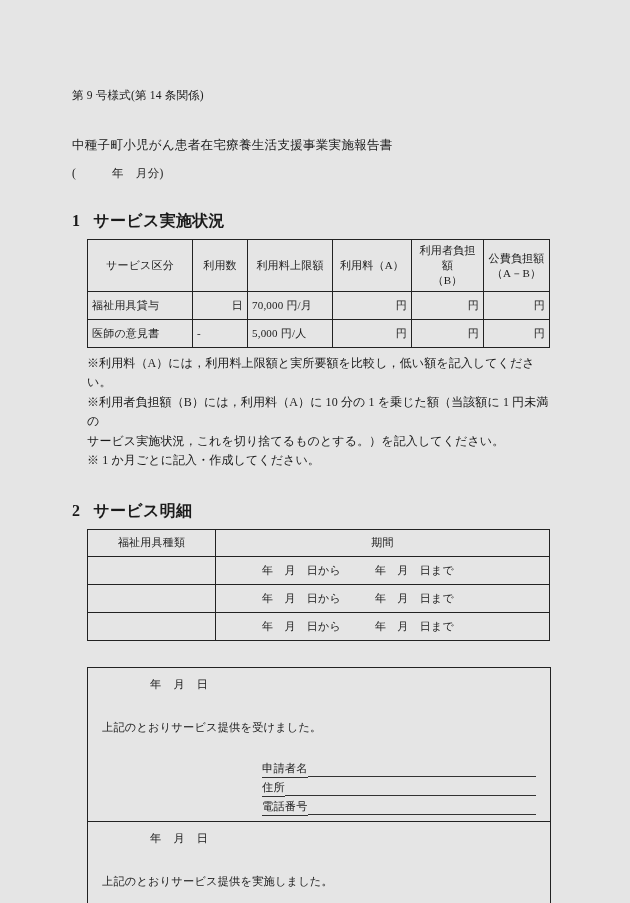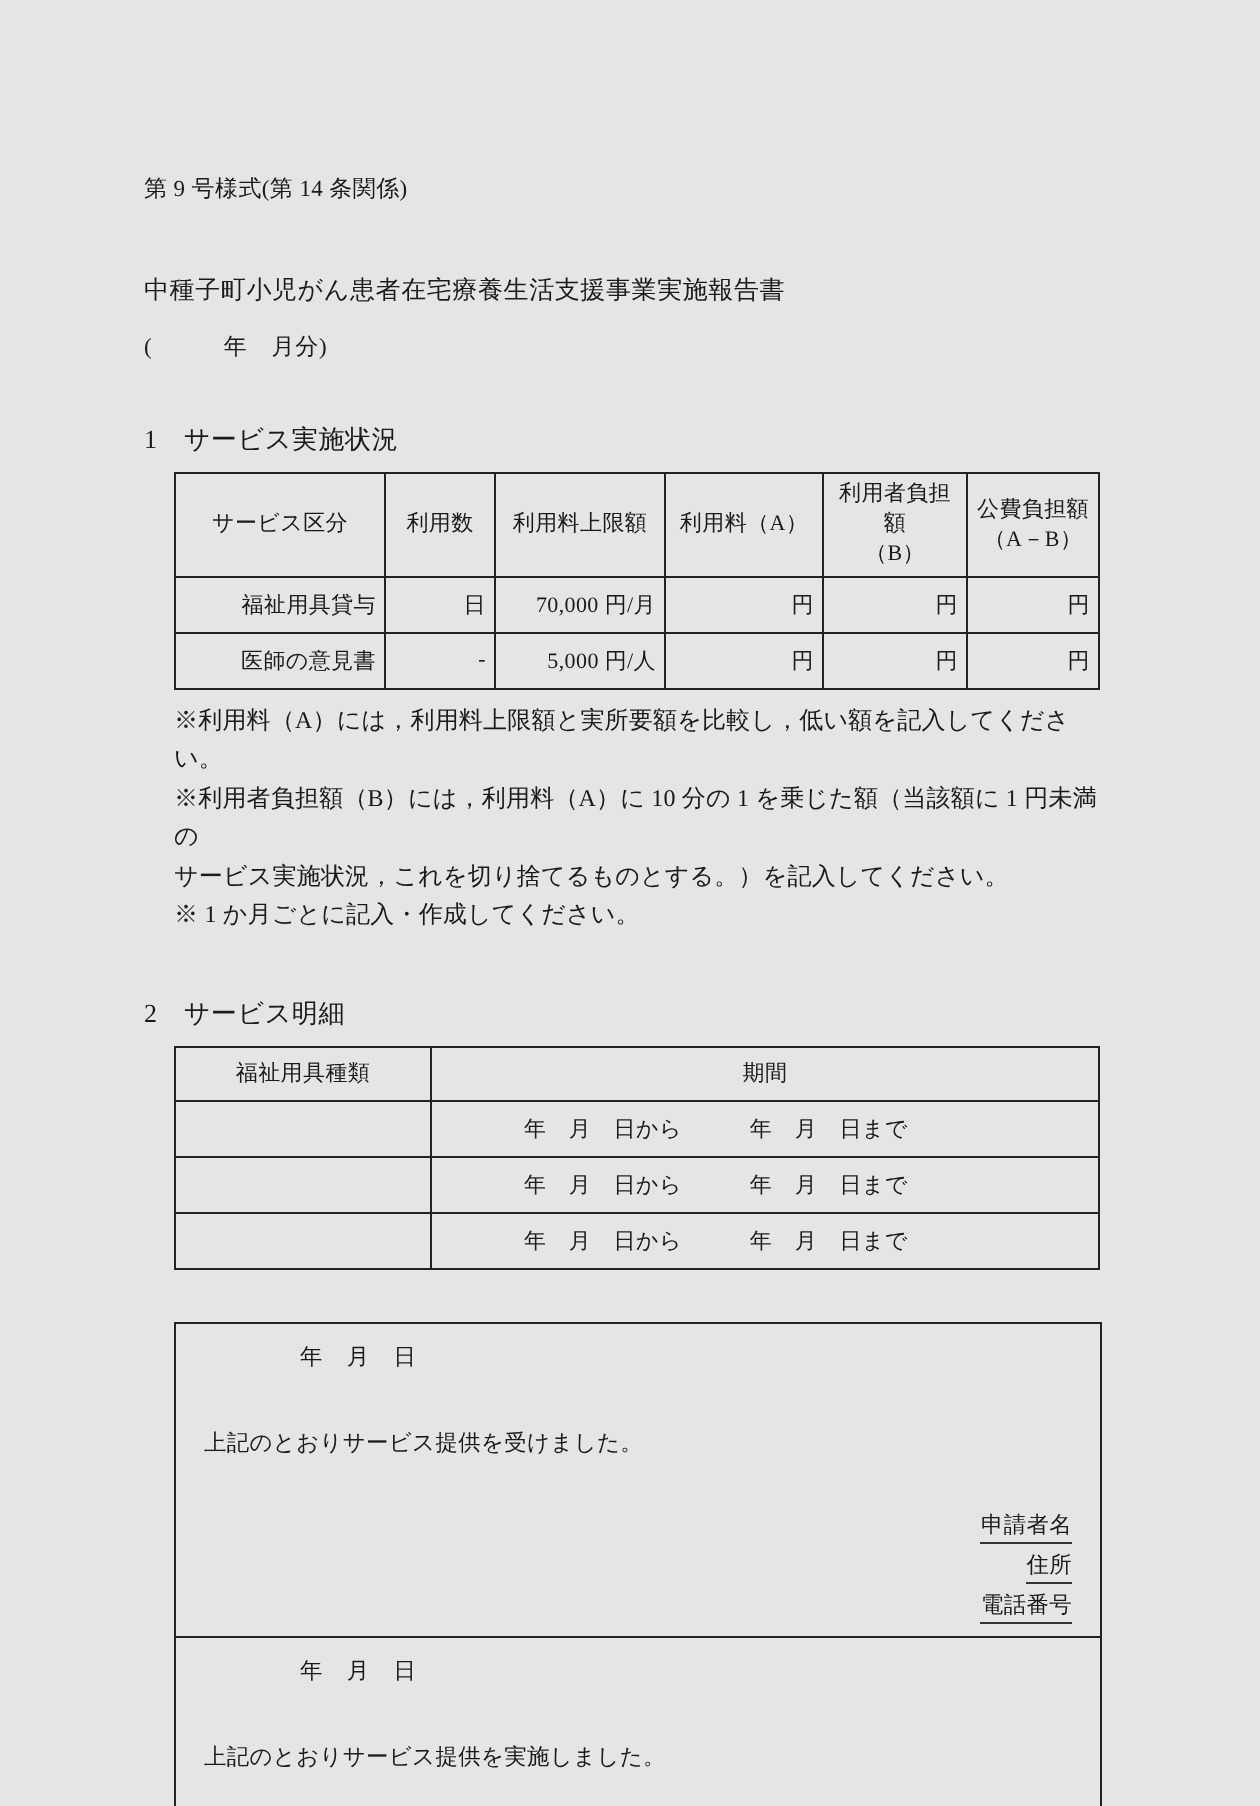--- a/index.html
+++ b/index.html
@@ -44,23 +44,24 @@
   }
   .period-line {
     font-size: 11.5px;
     text-align: left;
     margin: 12px 26px 0 0;
     letter-spacing: 0.4px;
   }
 
   
   .section-head {
-    font-size: 13px;
+    font-size: 16px;
     margin: 30px 0 7px 0;
     letter-spacing: 0.3px;
+    font-weight: bold;
   }
   .section-head .num { margin-right: 13px; }
 
   
   table {
     border-collapse: collapse;
     width: 462px;
     margin-left: 15px;
     table-layout: fixed;
   }
@@ -71,21 +72,21 @@
     letter-spacing: 0.2px;
     padding: 3px 4px;
     vertical-align: middle;
   }
   .t-services th {
     text-align: center;
     height: 36px;
     line-height: 1.35;
   }
   .t-services td { height: 21px; }
-  .c-center { text-align: right; }
+  .c-center { text-align: left; }
   .c-right  { text-align: right; }
 
   .t-detail th {
     text-align: center;
     height: 20px;
   }
   .t-detail td {
     height: 21px;
   }
   .period-cell {
@@ -125,24 +126,23 @@
   .sign-statement {
     font-size: 11.2px;
     margin: 28px 0 0 0;
     letter-spacing: 0.2px;
   }
   .sign-fields {
     margin: 26px 0 0 0;
   }
   .sign-row {
     display: flex;
-    align-items: flex-end;
+    align-items: center;
     margin-top: 2px;
     padding-left: 160px;
-    flex-direction: column;
   }
   .sign-row:first-child { margin-top: 0; }
   .sign-label {
     font-size: 11.2px;
     letter-spacing: 0.2px;
     white-space: nowrap;
     border-bottom: 1px solid #333;
     padding-bottom: 1px;
   }
   .sign-rule {

